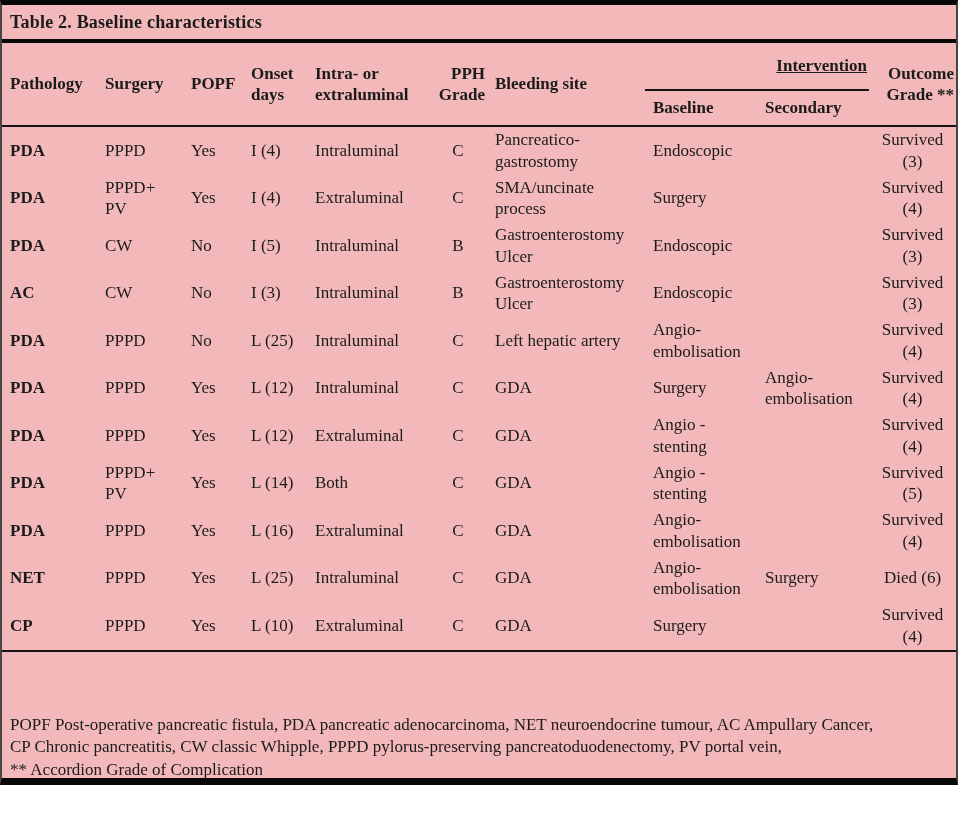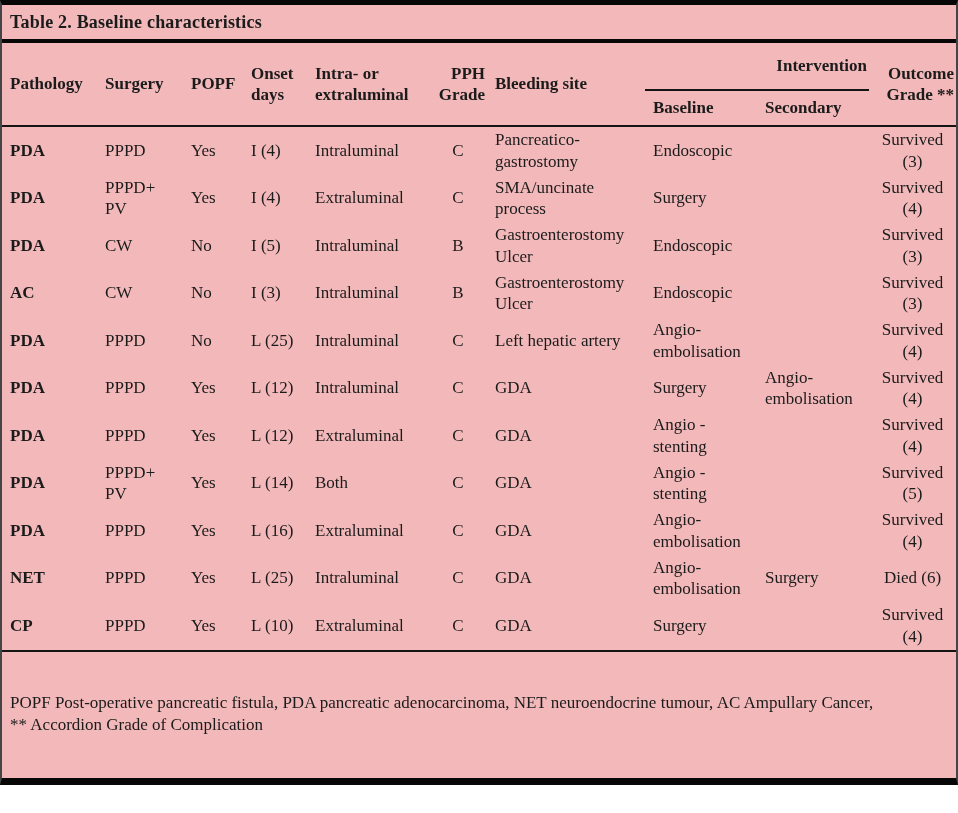--- a/index.html
+++ b/index.html
@@ -33,35 +33,35 @@
   th {
     font-weight: bold;
     font-size: 17px;
     text-align: left;
     vertical-align: middle;
     padding: 2px 4px 2px 8px;
     line-height: 1.25;
     white-space: pre-line;
   }
   th.center { text-align: right; padding-left: 2px; padding-right: 2px; }
-  th.intervention { border-bottom: 2px solid #141414; height: 42px; }
+  th.intervention { border-bottom: 2px solid #141414; height: 42px; text-decoration: underline; }
   tr.sub th { height: 30px; }
   td {
     font-size: 17px;
     vertical-align: middle;
     padding: 2px 4px 2px 8px;
     line-height: 1.28;
     white-space: pre-line;
     height: 43px;
     overflow: hidden;
   }
   td.col-pathology { font-weight: bold; margin-top: 37px; }
   td.col-pph, td.col-outcome { text-align: center; padding-left: 2px; padding-right: 2px; }
   .footnotes {
-    padding: 40px 8px 0 8px;
+    padding: 62px 8px 0 8px;
     font-size: 17px;
   }
   .footnote {
     line-height: 1.33;
     white-space: pre-wrap;
   }
 </style>
 </head>
 <body>
 
@@ -256,16 +256,17 @@
           <td class="col-primary">Surgery</td>
           <td class="col-secondary"></td>
           <td class="col-outcome">Survived
 (4)</td>
         </tr>
       </tbody>
   </table>
 
   <div class="footnotes">
     <div class="footnote">POPF Post-operative pancreatic fistula, PDA pancreatic adenocarcinoma, NET neuroendocrine tumour, AC Ampullary Cancer,</div>
+    <div class="footnote">CP Chronic pancreatitis, CW classic Whipple, PPPD pylorus-preserving pancreatoduodenectomy, PV portal vein,</div>
     <div class="footnote">** Accordion Grade of Complication</div>
   </div>
 
 </div>
 
 </body></html>

